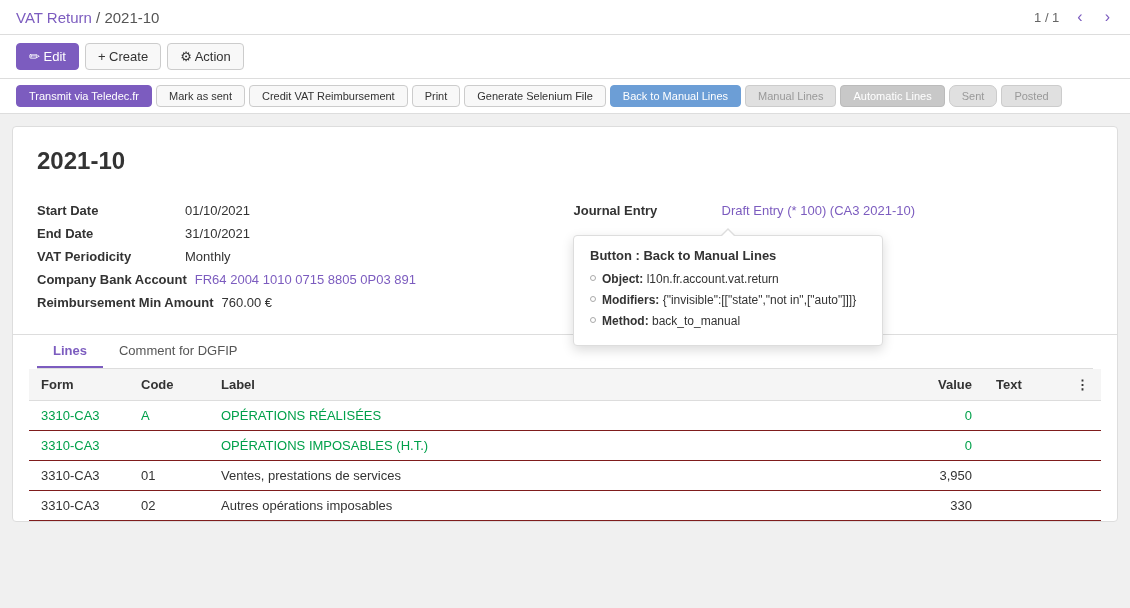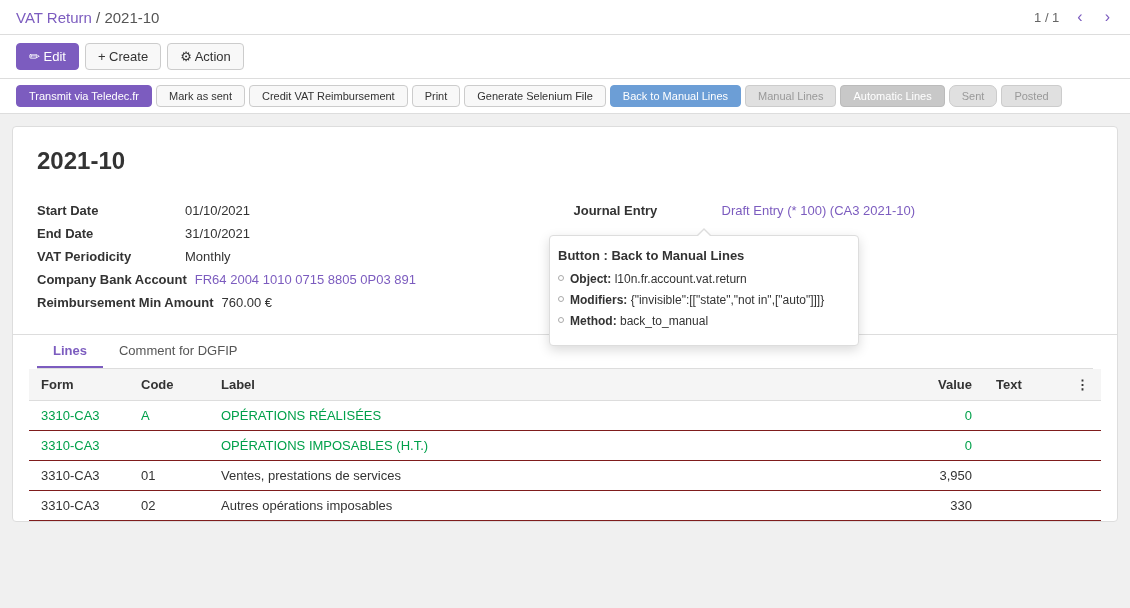--- a/index.html
+++ b/index.html
@@ -209,26 +209,26 @@
     .data-table .col-text { width: 80px; }
     .data-table .col-menu { width: 30px; text-align: center; }
     .data-table tr.green-row td { color: #00a04a; }
     .data-table tr.green-row td.link-cell { color: #00a04a; cursor: pointer; }
     .data-table td.link-cell { color: #7c5cbf; cursor: pointer; }
 
     
     .tooltip-popup {
       position: absolute;
       top: 108px;
-      left: 536px;
+      left: 560px;
       background: #fff;
       border: 1px solid #ddd;
       border-radius: 4px;
       box-shadow: 0 4px 12px rgba(0,0,0,0.15);
-      padding: 12px 8px;
+      padding: 12px 16px;
       width: 310px;
       z-index: 100;
       font-size: 12px;
     }
     .tooltip-arrow {
       position: absolute;
       top: -8px;
       left: 50%;
       transform: translateX(-50%);
       width: 0;

